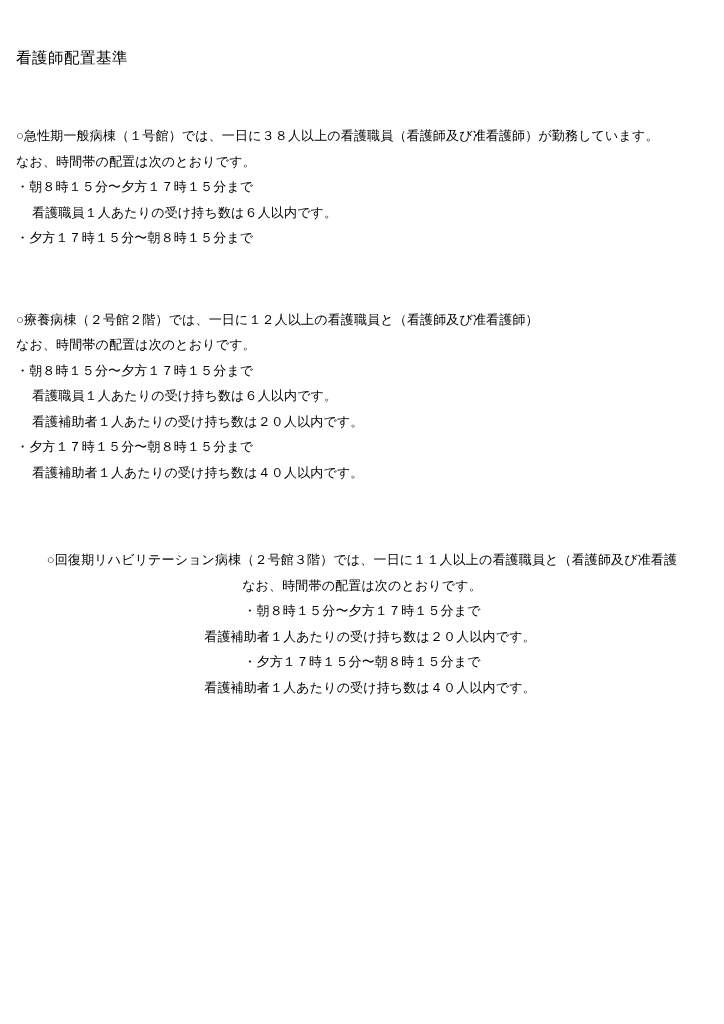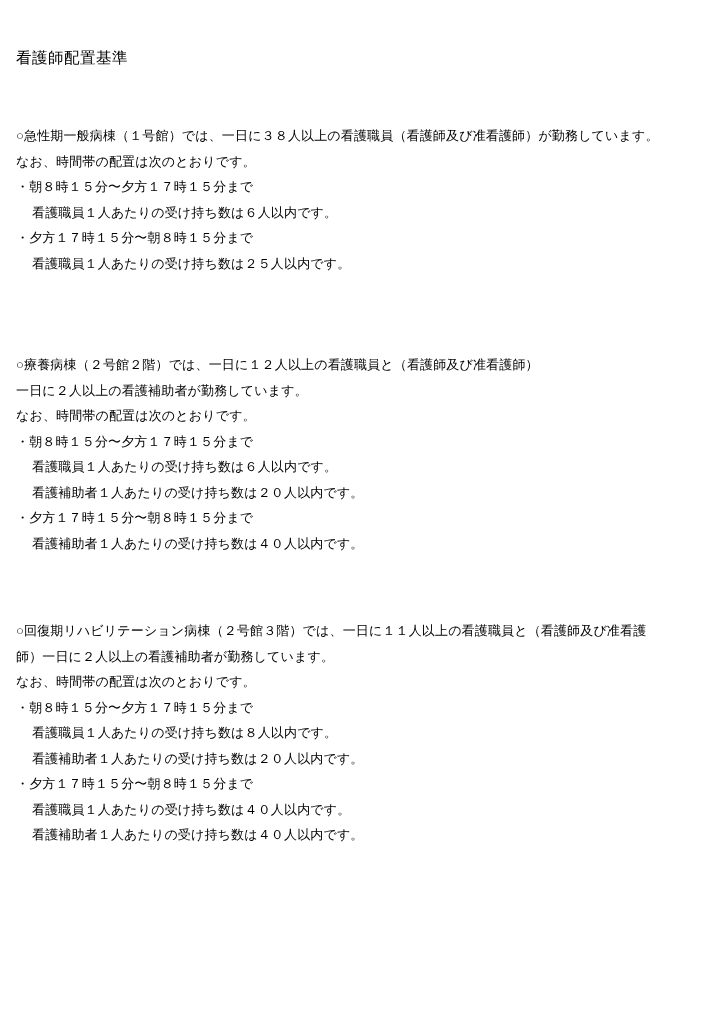--- a/index.html
+++ b/index.html
@@ -25,22 +25,22 @@
     font-size: 15.5px;
     line-height: 1.5;
     letter-spacing: 0.5px;
     margin: 0 0 0 0;
     font-weight: normal;
   }
   .section {
     margin: 0;
   }
   .section-gap-1 { margin-top: 54px; }
-  .section-gap-2 { margin-top: 76px; }
-  .section-gap-3 { margin-top: 62px; }
+  .section-gap-2 { margin-top: 56px; }
+  .section-gap-3 { margin-top: 62px; text-align: center; }
   .line {
     font-size: 13px;
     line-height: 25.5px;
     letter-spacing: 0.15px;
     white-space: pre-wrap;
     margin: 0;
   }
   .indent-1 { padding-left: 16px; }
 </style>
 </head>
@@ -49,39 +49,34 @@
 <div class="page">
 
   <h1 class="doc-title">看護師配置基準</h1>
 
   <div class="section section-gap-1">
     <p class="line">○急性期一般病棟（１号館）では、一日に３８人以上の看護職員（看護師及び准看護師）が勤務しています。</p>
     <p class="line">なお、時間帯の配置は次のとおりです。</p>
     <p class="line">・朝８時１５分〜夕方１７時１５分まで</p>
     <p class="line indent-1">看護職員１人あたりの受け持ち数は６人以内です。</p>
     <p class="line">・夕方１７時１５分〜朝８時１５分まで</p>
-    <p class="line indent-1">看護職員１人あたりの受け持ち数は２５人以内です。</p>
   </div>
 
   <div class="section section-gap-2">
     <p class="line">○療養病棟（２号館２階）では、一日に１２人以上の看護職員と（看護師及び准看護師）</p>
-    <p class="line">一日に２人以上の看護補助者が勤務しています。</p>
     <p class="line">なお、時間帯の配置は次のとおりです。</p>
     <p class="line">・朝８時１５分〜夕方１７時１５分まで</p>
     <p class="line indent-1">看護職員１人あたりの受け持ち数は６人以内です。</p>
     <p class="line indent-1">看護補助者１人あたりの受け持ち数は２０人以内です。</p>
     <p class="line">・夕方１７時１５分〜朝８時１５分まで</p>
     <p class="line indent-1">看護補助者１人あたりの受け持ち数は４０人以内です。</p>
   </div>
 
   <div class="section section-gap-3">
     <p class="line">○回復期リハビリテーション病棟（２号館３階）では、一日に１１人以上の看護職員と（看護師及び准看護</p>
-    <p class="line">師）一日に２人以上の看護補助者が勤務しています。</p>
     <p class="line">なお、時間帯の配置は次のとおりです。</p>
     <p class="line">・朝８時１５分〜夕方１７時１５分まで</p>
-    <p class="line indent-1">看護職員１人あたりの受け持ち数は８人以内です。</p>
     <p class="line indent-1">看護補助者１人あたりの受け持ち数は２０人以内です。</p>
     <p class="line">・夕方１７時１５分〜朝８時１５分まで</p>
-    <p class="line indent-1">看護職員１人あたりの受け持ち数は４０人以内です。</p>
     <p class="line indent-1">看護補助者１人あたりの受け持ち数は４０人以内です。</p>
   </div>
 
 </div>
 
 </body></html>

